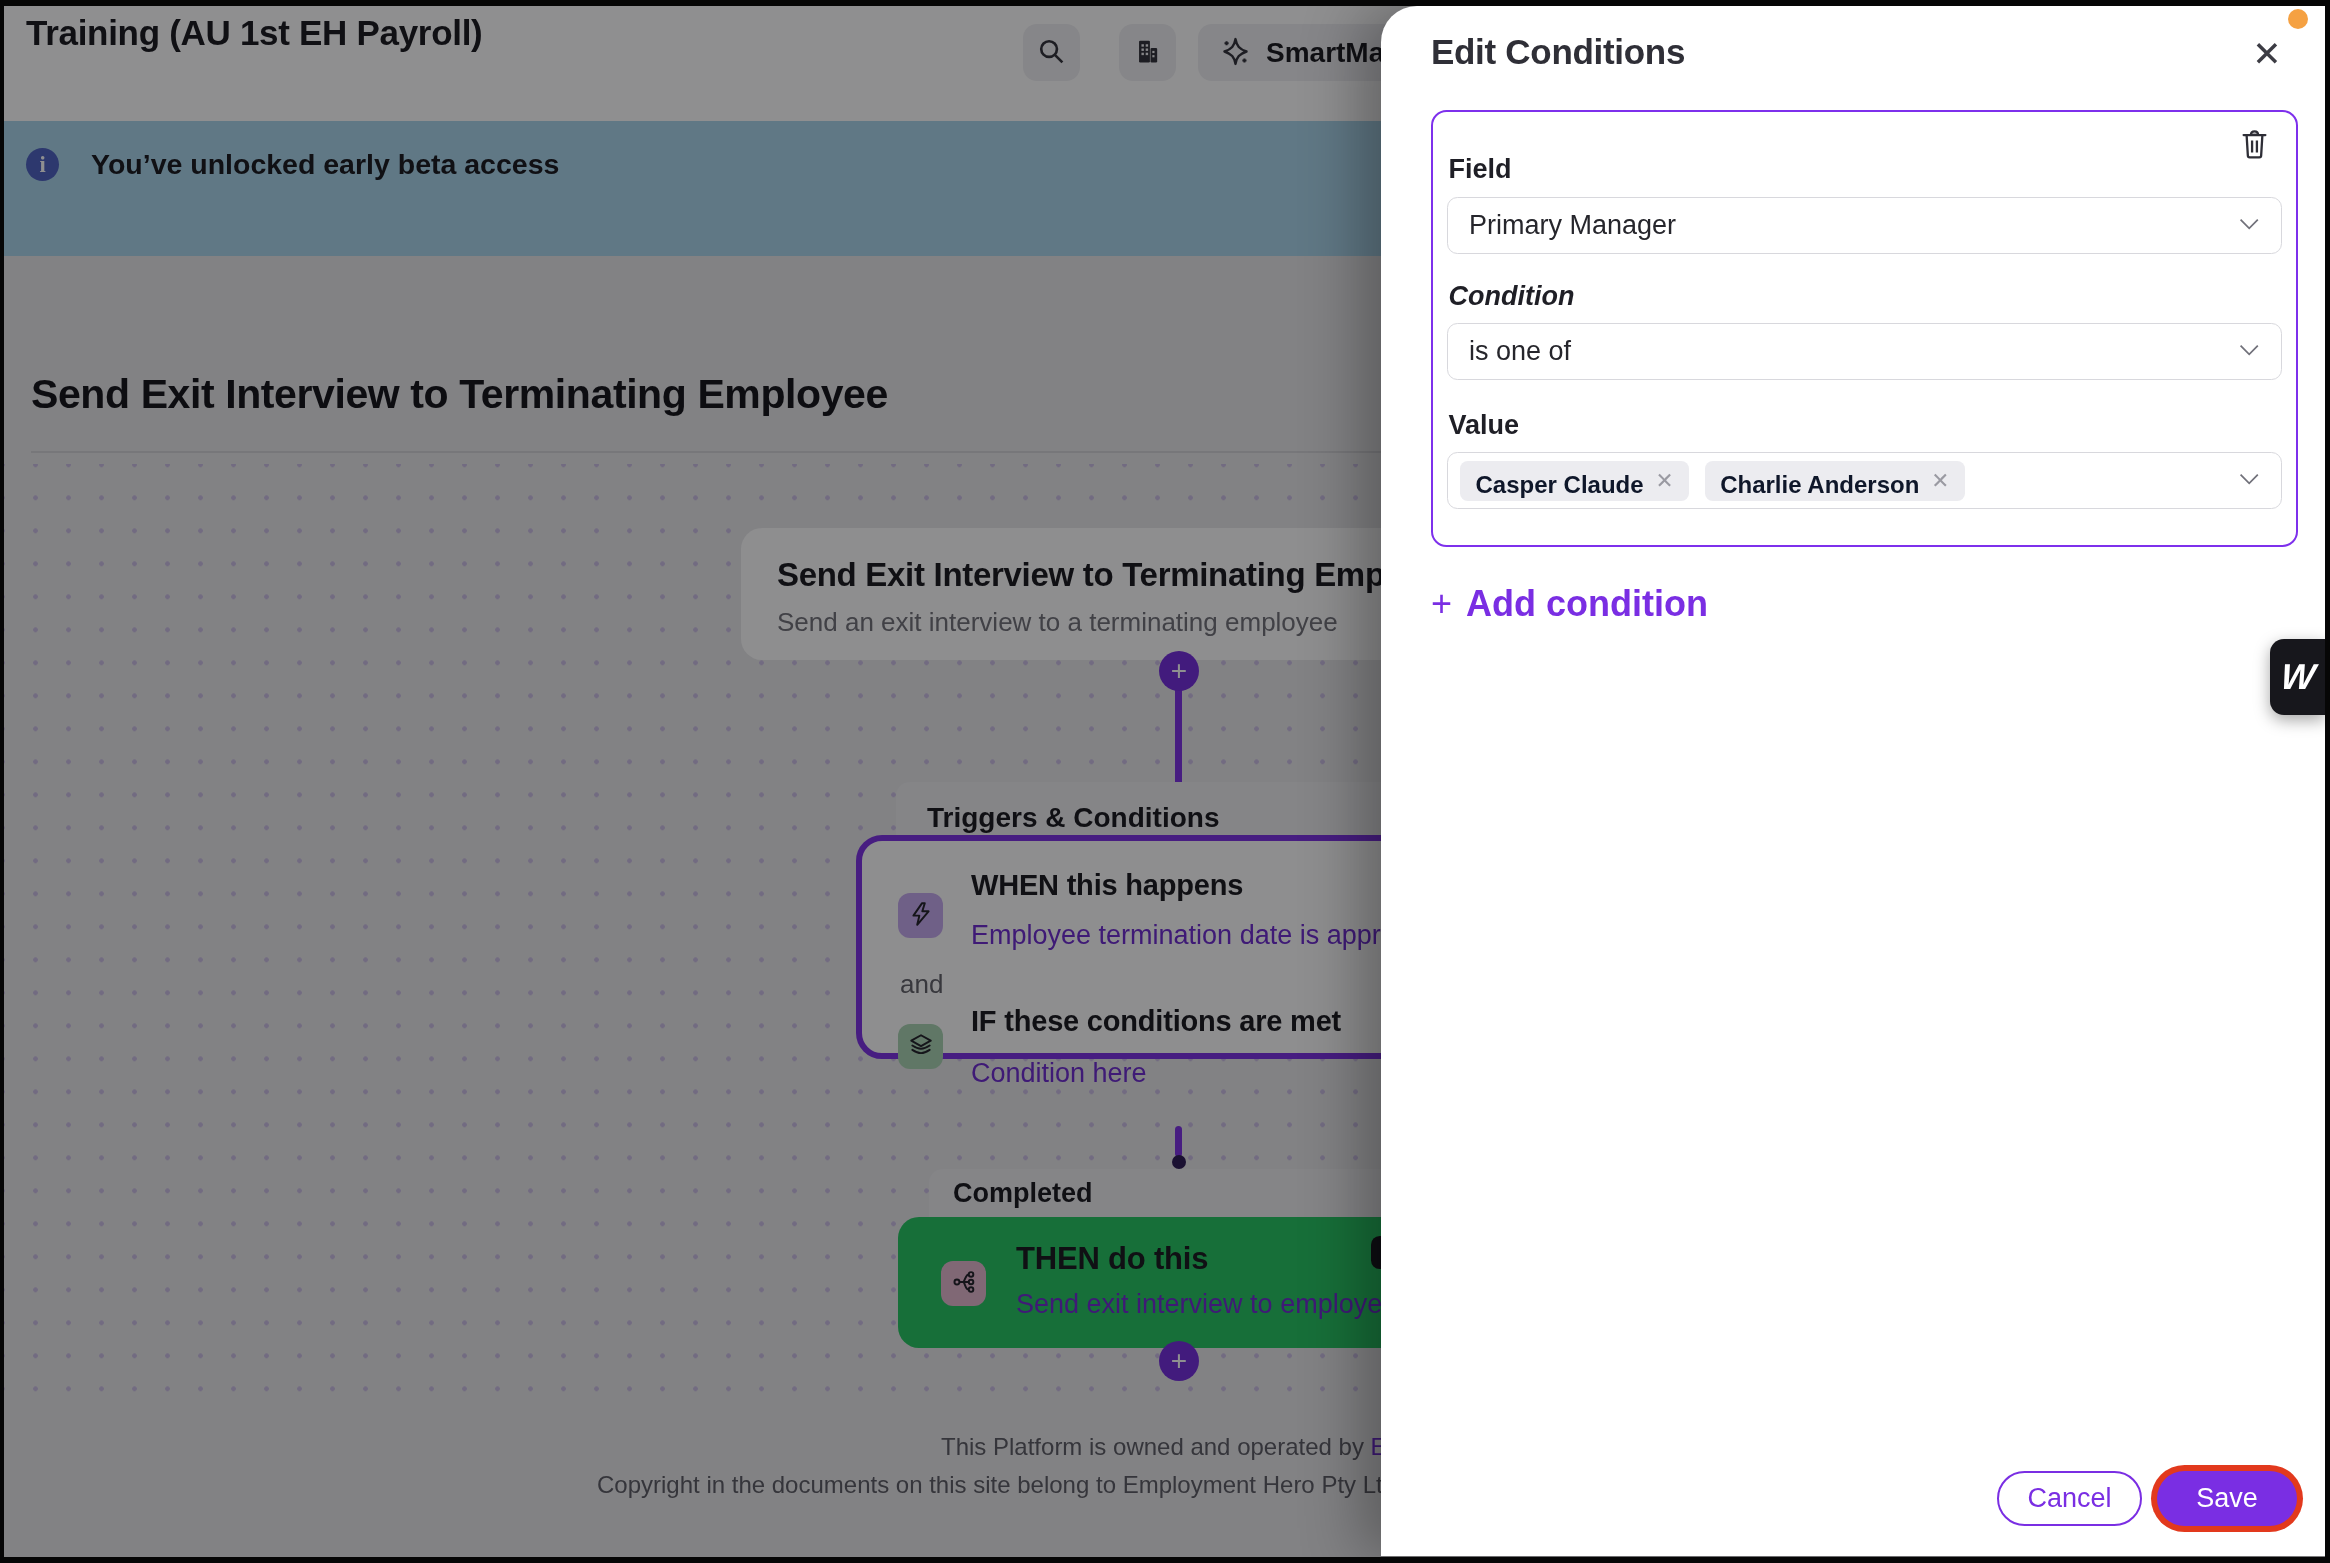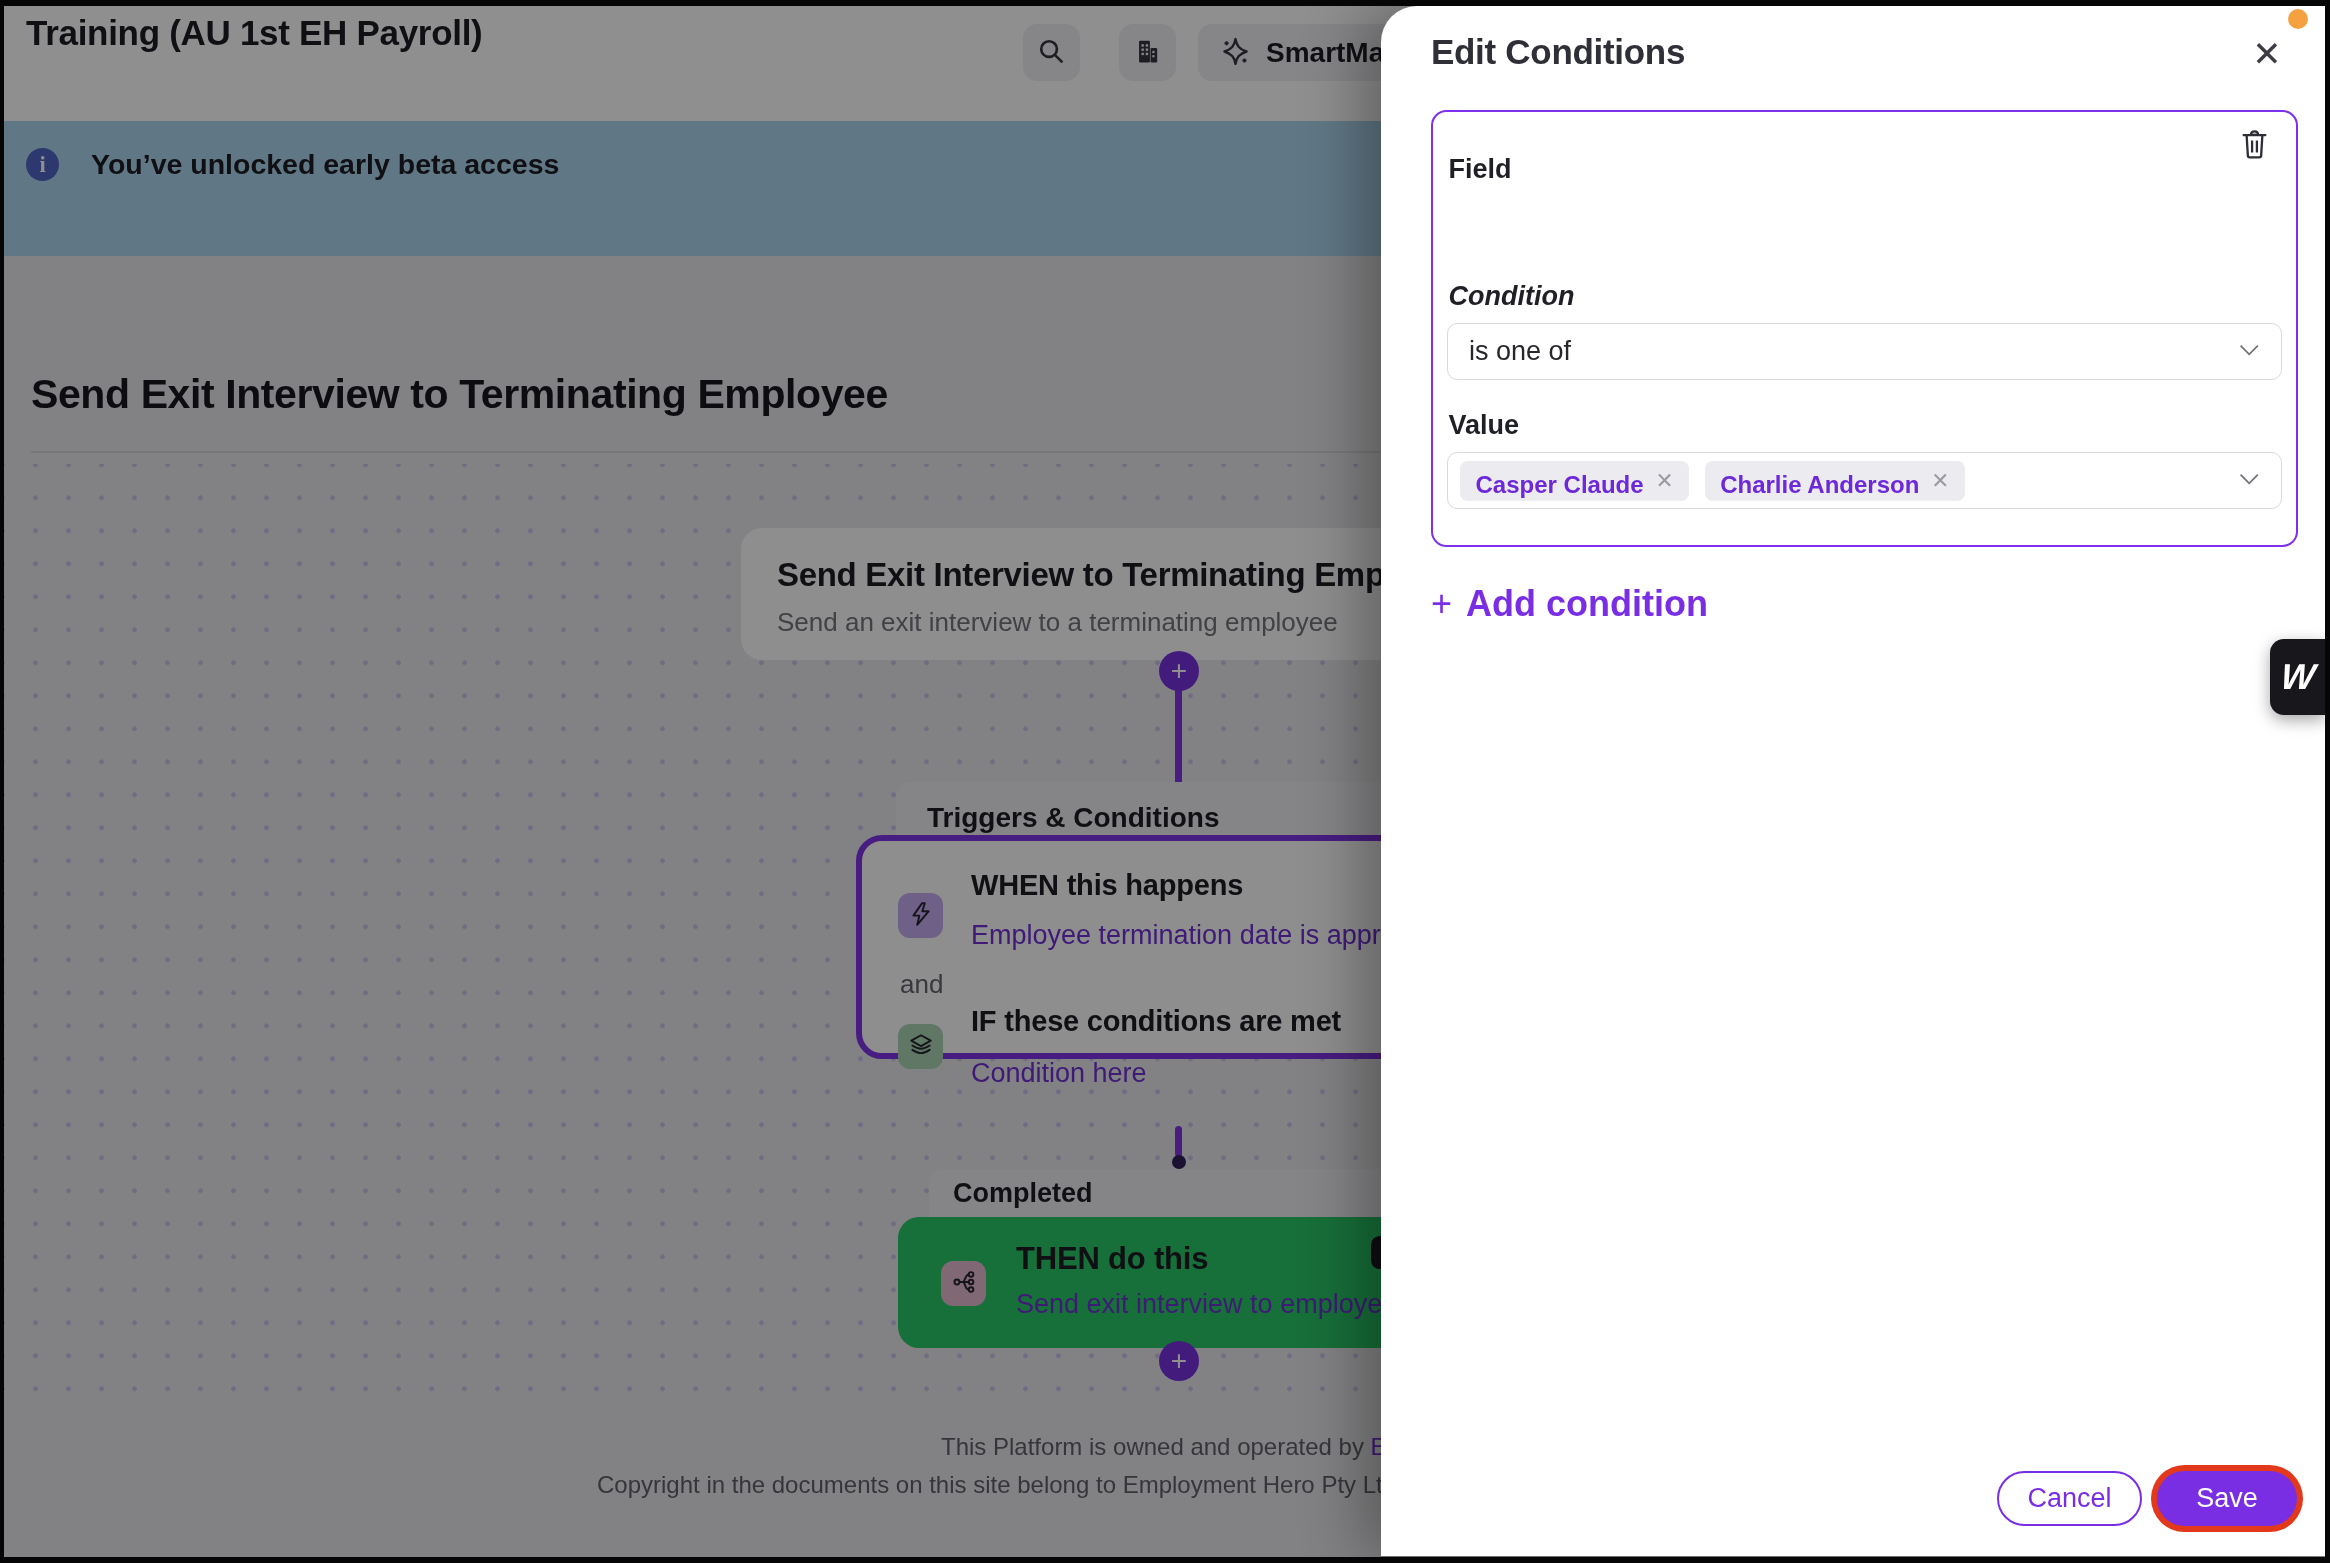--- a/index.html
+++ b/index.html
@@ -56,21 +56,21 @@
              font-size:35px;font-weight:300;color:#3C3C44;}
   .cond-box{left:50px;top:104px;width:867px;height:437px;border:2.6px solid #7E30EC;border-radius:15.5px;box-sizing:border-box;}
   .trash-btn{right:24px;top:14px;width:35px;height:38px;display:flex;align-items:center;justify-content:center;}
   .form-label{left:15.5px;font-size:27px;font-weight:700;color:#1F1F26;}
   .select{left:14px;width:835px;height:57px;border:1.7px solid #D8D8DD;border-radius:10.4px;background:#FFFFFF;
           box-sizing:border-box;display:flex;align-items:center;padding:0 21px;}
   .select-value{font-size:27px;color:#26262C;}
   .chev{margin-left:auto;}
   .chip{height:40px;background:#ECECF0;border-radius:7.8px;display:flex;align-items:center;
         padding:0 15.5px;gap:12px;}
-  .chip-label{font-size:24px;font-weight:700;color:#6d28d9;white-space:nowrap;margin-top:8px;}
+  .chip-label{font-size:24px;font-weight:700;color:#0f172a;white-space:nowrap;margin-top:8px;}
   .chip-x{font-size:21.6px;color:#9A9AA2;line-height:1;}
   .add-cond{left:50px;top:577px;display:flex;align-items:center;gap:14px;color:#7A2EE3;}
   .add-plus{font-size:36px;font-weight:300;line-height:1;}
   .add-label{font-size:36px;font-weight:bold;}
   .btn{height:55px;border-radius:28.5px;display:flex;align-items:center;justify-content:center;box-sizing:border-box;}
   .cancel-btn{left:616px;top:1465px;width:145px;background:#fff;border:2.2px solid #7A2EE3;
               color:#7A2EE3;font-size:27px;}
   .save-btn{left:776px;top:1465px;width:140px;background:#7A2EE3;color:#fff;font-size:27px;
             box-shadow:0 0 0 6px #E2391D;}
   .rec-dot{left:2288px;top:8.6px;width:20px;height:20px;border-radius:50%;background:#F5A142;}
@@ -220,20 +220,28 @@
           <path d="M3 6 H21" stroke-linecap="round"></path>
           <path d="M9 6 C9 4 10 3 12 3 C14 3 15 4 15 6"></path>
           <path d="M5.5 6.5 L6.5 23 C6.5 23.8 7.2 24.5 8 24.5 H16 C16.8 24.5 17.5 23.8 17.5 23 L18.5 6.5"></path>
           <path d="M10 10.5 V20.5 M14 10.5 V20.5"></path>
           <rect x="8.5" y="4.8" width="7" height="1.4" fill="#2E2E36" stroke="none"></rect>
         </svg>
       </span>
     </div>
 
     <div class="abs form-label" style="top:42px;">Field</div>
+    <div class="abs select" style="top:85px;">
+      <span class="select-value">Primary Manager</span>
+      <span class="chev">
+        <svg width="22.4" height="14" viewBox="0 0 26 16" fill="none" stroke="#71717A" stroke-width="2">
+            <path d="M3 3 L13 13 L23 3"></path>
+          </svg>
+      </span>
+    </div>
 
     <div class="abs form-label" style="top:169px;font-style:italic;">Condition</div>
     <div class="abs select" style="top:211px;">
       <span class="select-value">is one of</span>
       <span class="chev">
         <svg width="22.4" height="14" viewBox="0 0 26 16" fill="none" stroke="#71717A" stroke-width="2">
             <path d="M3 3 L13 13 L23 3"></path>
           </svg>
       </span>
     </div>

